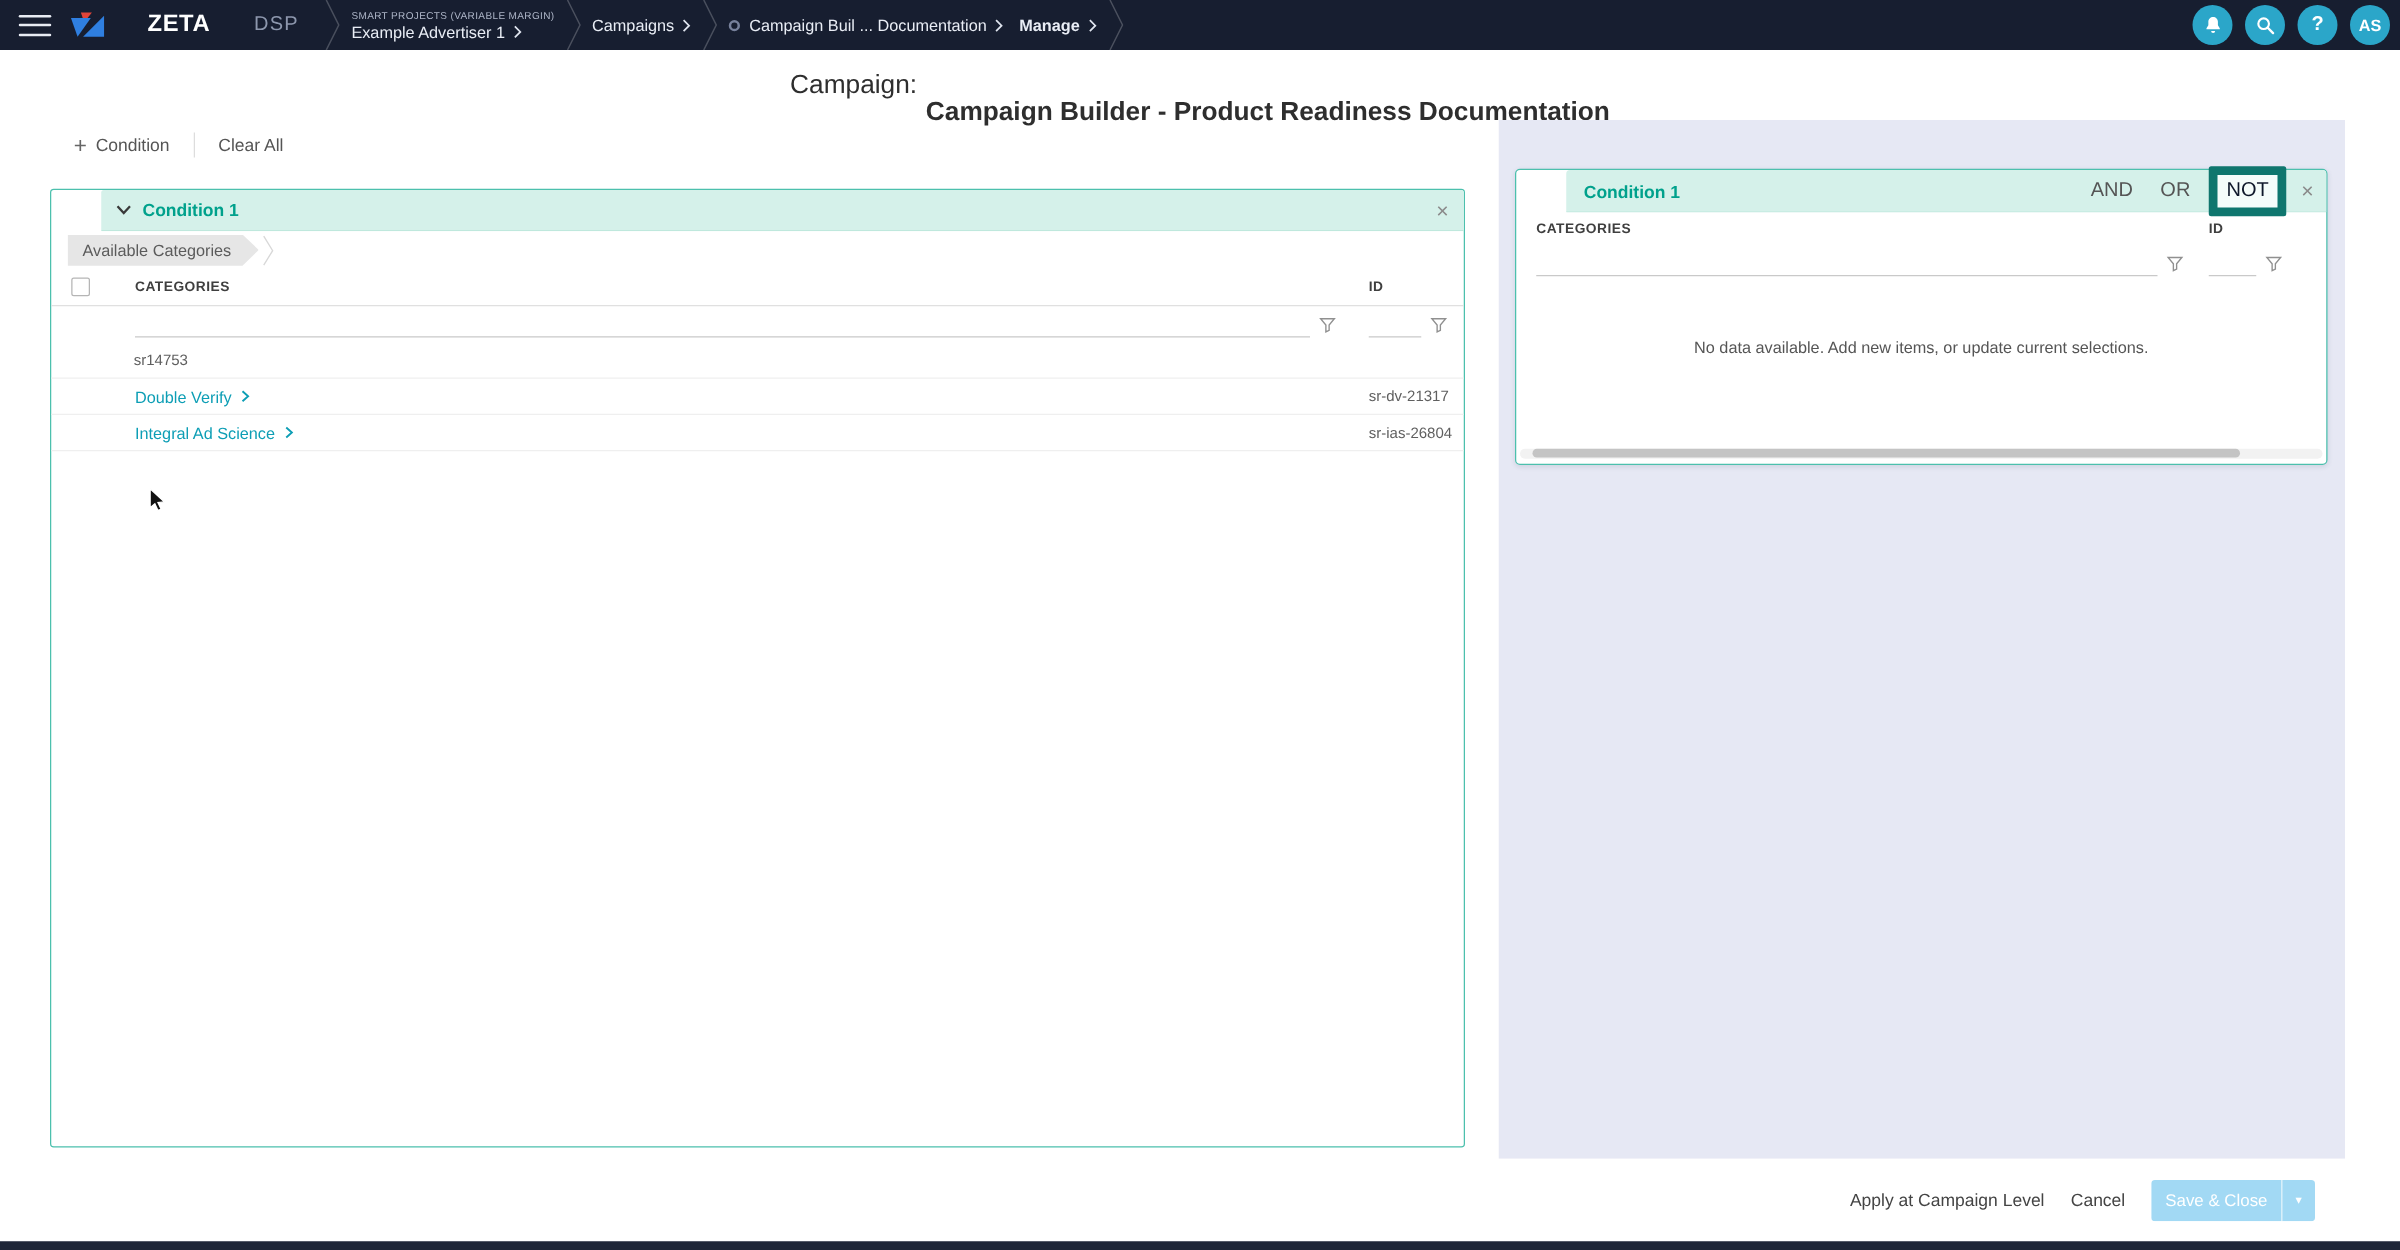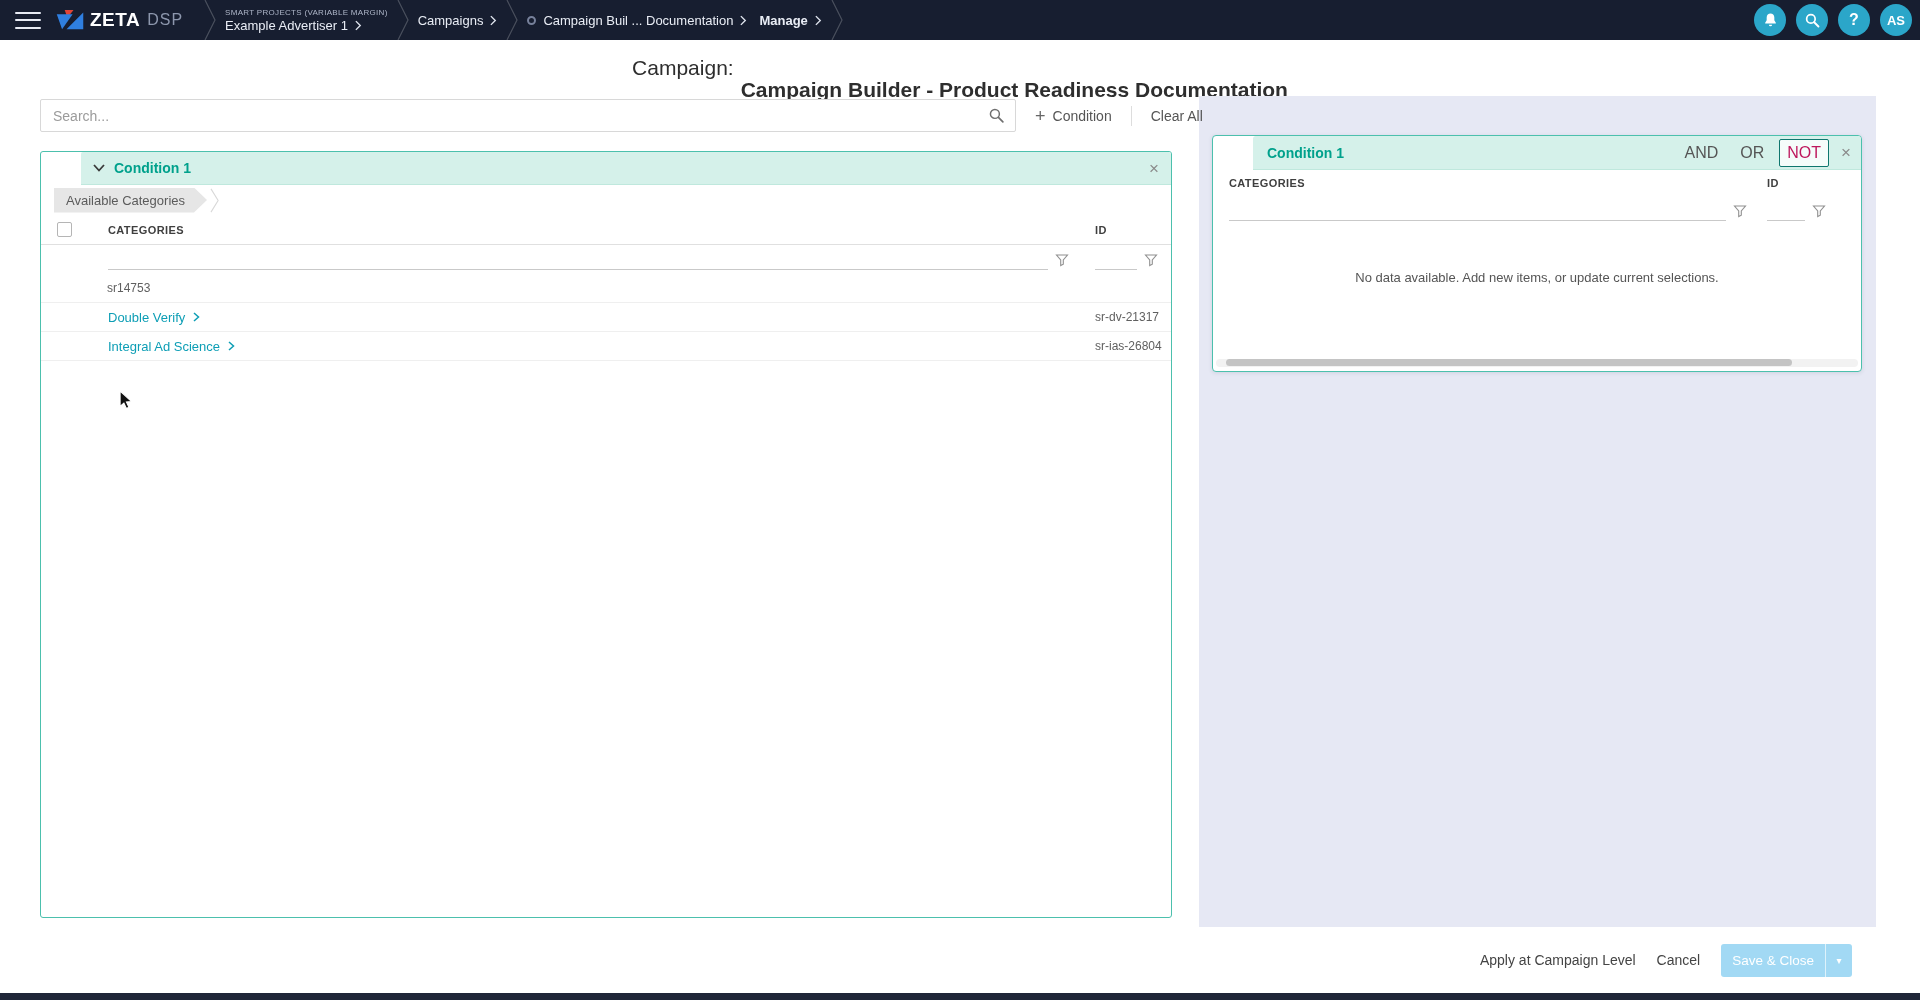--- a/index.html
+++ b/index.html
@@ -5,21 +5,21 @@
   * { margin:0; padding:0; box-sizing:border-box; }
   html,body { width:1920px; height:1000px; }
   body { position:relative; background:#fff; font-family:"Liberation Sans",sans-serif; overflow:hidden; color:#333; }
   button { font-family:inherit; background:none; border:none; cursor:pointer; }
   input { font-family:inherit; outline:none; }
 
   
   .navbar { position:absolute; top:0; left:0; width:1920px; height:40px; background:#171e30; display:flex; align-items:center; z-index:10; }
   .hamburger { width:26px; height:17px; margin:0 14px 0 15px; display:flex; flex-direction:column; justify-content:space-between; cursor:pointer; }
   .hamburger span { display:block; height:2px; background:#e8ecf4; border-radius:1px; }
-  .logo { display:flex; align-items:center; margin-right:18px; cursor:pointer; }
+  .logo { display:flex; align-items:center; margin-right:18px; cursor:pointer;gap:28px; }
   .logo-mark { width:30px; height:23px; margin-right:5px; }
   .logo-zeta { color:#fff; font-size:19px; font-weight:bold; letter-spacing:.5px; }
   .logo-dsp { color:#8d97ad; font-size:16px; margin-left:7px; letter-spacing:1px; }
   .crumbs { display:flex; align-items:center; height:40px; }
   .crumb { display:flex; align-items:center; color:#e9edf5; font-size:13px; margin:0 6px; cursor:pointer; white-space:nowrap; }
   .crumb.two-line { flex-direction:column; align-items:flex-start; justify-content:center; }
   .crumb-eyebrow { font-size:8px; color:#aeb6c8; letter-spacing:.3px; margin-bottom:1px; }
   .crumb-main { display:flex; align-items:center; }
   .crumb-chev { width:7px; height:11px; margin-left:7px; stroke:#dfe4ee; stroke-width:1.6; fill:none; flex:none; }
   .crumb-div { width:12px; height:40px; stroke:rgba(255,255,255,.22); stroke-width:1.2; fill:none; margin:0 3px; flex:none; }
@@ -69,21 +69,21 @@
   .link-chev { width:7px; height:10px; stroke:#0d9eb5; stroke-width:1.5; fill:none; margin-left:8px; }
   .id-text { font-size:12px; color:#5f5f5f; }
   .panel-fill { flex:1; }
 
   
   .right-pane { position:absolute; left:1199px; top:96px; width:677px; height:831px; background:#e6e8f4; }
   .panel-right { position:absolute; left:1212px; top:135px; width:650px; height:237px; background:#fff; border:1px solid #4cc0ad; border-radius:4px; display:flex; flex-direction:column; box-shadow:0 1px 4px rgba(40,60,90,.12); }
   .panel-head.r { height:34px; padding:0 10px 0 14px; border-radius:3px 3px 0 0; }
   .ops { display:flex; align-items:center; gap:8px; margin-left:auto; margin-right:12px; }
   .op { font-size:16px; color:#555; padding:4px 7px; border-radius:2px; }
-  .op.selected { border:1px solid #0f766e; background:rgba(255,255,255,.75); color:#be185d; }
+  .op.selected { border:7px solid #0f766e; background:rgba(255,255,255,.75); color:#0f172a; }
   .panel-head.r .panel-close { margin-left:0; }
   .t-head.r { border-bottom:none; height:26px; }
   .rc-cat { flex:1; display:flex; align-items:center; padding-left:16px; padding-right:14px; min-width:0; }
   .rc-id { width:100px; flex:none; display:flex; align-items:center; padding-left:6px; padding-right:10px; }
   .t-filter.r { height:30px; }
   .rc-id .filter-input { max-width:38px; }
   .empty-body { flex:1; display:flex; align-items:center; justify-content:center; font-size:13px; color:#555; text-align:center; padding:0 30px 30px; }
   .hscroll-track { height:8px; margin:0 3px 4px; background:#f2f2f2; border-radius:4px; position:relative; flex:none; cursor:pointer; }
   .hscroll-thumb { position:absolute; left:10px; top:0; width:566px; height:7px; background:#c4c4c4; border-radius:4px; cursor:grab; }
 
@@ -182,27 +182,20 @@
 </div>
 
 <div class="title-band">
   <span class="title-prefix">Campaign:</span>
   <span class="title-name">Campaign Builder - Product Readiness Documentation</span>
 </div>
 
 <div class="right-pane"></div>
 
 <div class="toolbar">
-  <div class="search-wrap">
-    <input class="search-input" placeholder="Search..." style="">
-    <svg class="search-glyph" viewBox="0 0 16 16">
-      <circle cx="6.5" cy="6.5" r="4.2" stroke-width="1.4"></circle>
-      <line x1="9.8" y1="9.8" x2="14" y2="14" stroke-width="1.6" stroke-linecap="round"></line>
-    </svg>
-  </div>
   <button class="flat-btn">
     <span class="plus">+</span>
     <span>Condition</span>
   </button>
   <div class="vdiv"></div>
   <button class="flat-btn">
     <span>Clear All</span>
   </button>
 </div>
 

